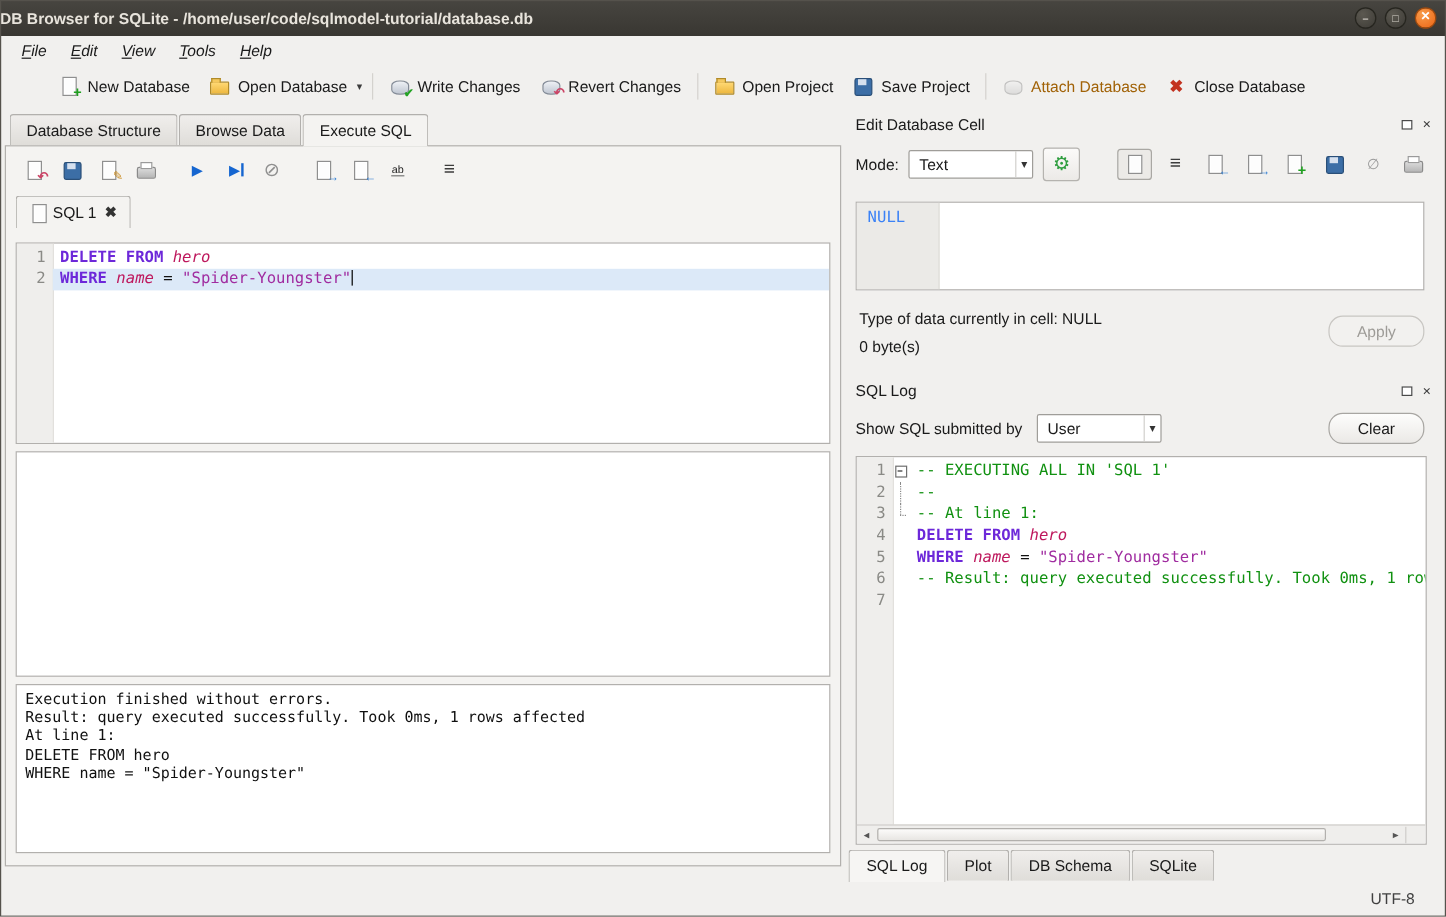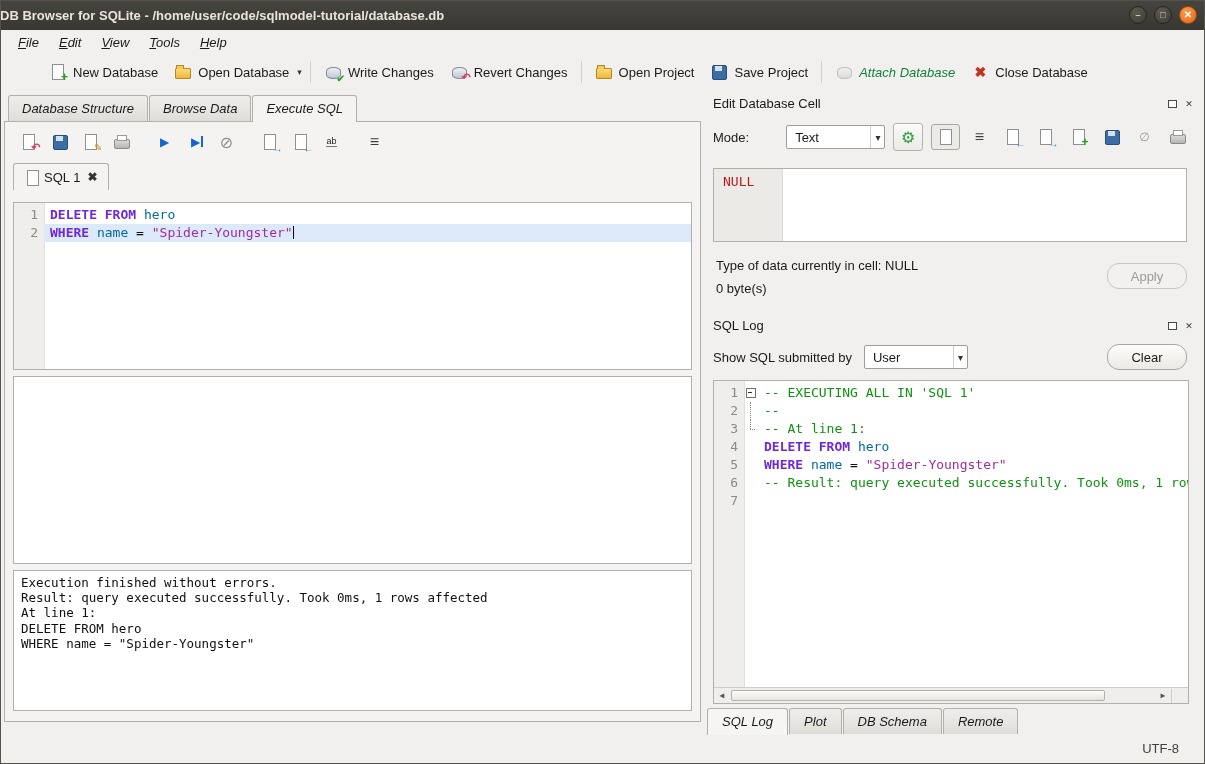--- a/index.html
+++ b/index.html
@@ -23,21 +23,21 @@
   .wbtn.close{background:radial-gradient(circle at 35% 30%,#f89c4b,#ec6414);border-color:#9c4a10;color:#fff;font-weight:bold;font-size:10px;}
 
   
   #menubar{position:absolute;left:0;top:31px;right:0;height:23px;display:flex;align-items:center;padding-left:8px;}
   .menu-item{display:inline-block;padding:3px 10px;font-style:italic;}
   .menu-item::first-letter{text-decoration:underline;}
 
   
   #toolbar{position:absolute;left:0;top:54px;right:0;height:36px;display:flex;align-items:center;padding-left:5px;margin-left:36px;}
   .tb-btn{display:flex;align-items:center;gap:6px;padding:4px 8px;border-radius:3px;}
-  .tb-btn.disabled{color:#15803d;font-style:italic;}
+  .tb-btn.disabled{color:#a16207;}
   .tb-btn.disabled .icon{opacity:.45;filter:grayscale(1);}
   .tb-sep{width:1px;height:22px;background:#d4d2ce;margin:0 5px;}
   .dd-caret{font-size:9px;color:#3c3c3c;padding:6px 3px;margin-left:-3px;}
 
   
   .icon{display:inline-flex;width:18px;height:18px;align-items:center;justify-content:center;position:relative;flex:0 0 auto;}
   .i-page::before{content:"";position:absolute;left:3px;top:1px;width:10px;height:14px;background:#fdfdfd;border:1px solid #8f8f8f;box-shadow:inset 0 0 0 1px #fff;}
   .i-db::before{content:"";position:absolute;left:2px;top:4px;width:13px;height:10px;background:linear-gradient(#eef1f5,#c0c7d2);border:1px solid #828a96;border-radius:7px/4px;}
   .i-folder::before{content:"";position:absolute;left:1px;top:5px;width:14px;height:9px;background:linear-gradient(#ffd873,#edb73e);border:1px solid #b08a28;border-radius:1px;}
   .i-folder::after{content:"";position:absolute;left:2px;top:2px;width:6px;height:3px;background:#f5c95e;border:1px solid #b08a28;border-bottom:none;}
@@ -61,21 +61,21 @@
   .b-right::after{content:"→";position:absolute;right:-4px;bottom:-3px;color:#2a7ad2;font-size:10px;font-weight:bold;}
   .b-left::after{content:"←";position:absolute;right:-4px;bottom:-3px;color:#2a7ad2;font-size:10px;font-weight:bold;}
 
   .ibtn{width:27px;height:24px;display:flex;align-items:center;justify-content:center;border-radius:3px;}
   .ibtn.framed{border:1px solid #a9a7a3;background:#eceae7;}
 
   
   #left{position:absolute;left:4px;top:93px;width:697px;height:629px;}
   .main-tabs{display:flex;align-items:flex-end;height:28px;padding-left:4px;position:relative;z-index:2;}
   .tab{border:1px solid #b2b0ad;border-bottom:none;background:linear-gradient(#f0eeec,#dfddd9);
-    padding:5px 13px 5px;border-radius:3px 3px 0 0;margin-right:1px;white-space:nowrap;font-style:italic;}
+    padding:5px 13px 5px;border-radius:3px 3px 0 0;margin-right:1px;white-space:nowrap;}
   .tab.active{background:#f4f3f1;margin-bottom:-1px;padding-bottom:6px;}
   .left-frame{position:absolute;left:0;top:28px;right:0;bottom:0;border:1px solid #b2b0ad;background:#f4f3f1;}
 
   .sqlbar{display:flex;align-items:center;height:36px;padding:2px 10px 0;gap:4px;}
   .sql-gap{width:8px;}
 
   .sqltabs{display:flex;align-items:flex-end;height:30px;padding-left:8px;}
   .stab{display:flex;align-items:center;gap:6px;border:1px solid #b2b0ad;border-bottom:none;background:#f4f3f1;
     border-radius:3px 3px 0 0;padding:5px 10px;}
   .stab-close{font-weight:bold;font-size:12px;color:#333;padding:0 1px;}
@@ -88,21 +88,21 @@
   .gutter-num{flex:0 0 30px;box-sizing:border-box;text-align:right;padding-right:6px;color:#8a8a86;}
   .fold{flex:0 0 14px;position:relative;}
   .fold.box::before{content:"";position:absolute;left:2px;top:4px;width:8px;height:8px;border:1px solid #6f6f6f;background:#fff;}
   .fold.box::after{content:"";position:absolute;left:4px;top:8px;width:4px;height:1px;background:#333;}
   .fold.pipe::before{content:"";position:absolute;left:6px;top:0;bottom:0;width:0;border-left:1px dotted #8a8a8a;}
   .fold.end::before{content:"";position:absolute;left:6px;top:0;height:9px;width:0;border-left:1px dotted #8a8a8a;}
   .fold.end::after{content:"";position:absolute;left:6px;top:9px;width:5px;height:0;border-top:1px dotted #8a8a8a;}
   .code-text{flex:1;padding-left:6px;white-space:pre;overflow:hidden;}
   .code-row.hl .code-text{background:#dce9f8;}
   .tok.kw{color:#6d28d9;font-weight:bold;}
-  .tok.id{color:#0369a1;}
+  .tok.id{color:#be185d;font-style:italic;}
   .tok.str{color:#a02ca0;}
   .tok.c{color:#119111;}
   .tok.pl{color:#111;}
   .caret{display:inline-block;width:1px;height:13px;background:#000;vertical-align:-2px;}
 
   .grid-area{position:absolute;left:8px;right:8px;top:254px;height:186px;border:1px solid #b2b0ad;background:#fff;}
   .output-area{position:absolute;left:8px;right:8px;top:448px;bottom:10px;border:1px solid #b2b0ad;background:#fff;overflow:hidden;}
   .output-area pre{margin:0;padding:4px 7px;font-family:"DejaVu Sans Mono",monospace;font-size:12.5px;line-height:15.2px;color:#101010;}
 
   
@@ -112,28 +112,28 @@
   .mini{width:12px;height:12px;display:flex;align-items:center;justify-content:center;}
   .mini-restore::before{content:"";width:7px;height:6px;border:1px solid #4a4a4a;background:#fff;display:block;}
   .mini-close::before{content:"✕";font-size:9px;color:#3c3c3c;}
 
   #cell-head{position:absolute;left:6px;right:2px;top:6px;gap:24px;}
   #mode-row{position:absolute;left:6px;right:8px;top:32px;height:30px;display:flex;align-items:center;gap:8px;}
   .combo{display:inline-flex;align-items:center;background:#fff;border:1px solid #9f9d99;border-radius:2px;height:24px;
     padding-left:8px;box-sizing:border-box;}
   .combo .arrow{border-left:1px solid #d2d0cc;margin-left:auto;padding:0 4px;height:100%;display:flex;align-items:center;}
   .combo .arrow::before{content:"▾";font-size:10px;color:#333;}
-  #mode-combo{width:104px;margin-left:29px;}
+  #mode-combo{width:104px;}
   .gear-btn{width:29px;height:26px;border:1px solid #b5b3af;border-radius:3px;background:linear-gradient(#fbfaf9,#eceae7);
     display:flex;align-items:center;justify-content:center;}
   .cell-icons{margin-left:auto;display:flex;align-items:center;gap:6px;}
 
   #cell-box{position:absolute;left:6px;right:12px;top:78px;height:72px;border:1px solid #b2b0ad;background:#fff;}
   #cell-null-strip{position:absolute;left:0;top:0;bottom:0;width:68px;background:#ebeae7;border-right:1px solid #dedcd8;}
-  #cell-null-text{position:absolute;left:9px;top:5px;color:#b91c1c;}
+  #cell-null-text{position:absolute;left:9px;top:5px;color:#3b82f6;}
 
   #type-info{position:absolute;left:9px;top:168px;}
   #size-info{position:absolute;left:9px;top:191px;}
   .btn{display:flex;align-items:center;justify-content:center;background:linear-gradient(#fdfdfc,#ebe9e6);
     border:1px solid #a8a6a2;border-radius:12px;height:26px;box-sizing:border-box;}
   .btn.disabled{color:#9d9b97;background:#f2f1ef;border-color:#c8c6c2;}
   #apply-btn{position:absolute;right:12px;top:173px;width:80px;}
 
   #log-head{position:absolute;left:6px;right:2px;top:228px;}
   #filter-row{position:absolute;left:6px;right:12px;top:252px;height:30px;display:flex;align-items:center;}
@@ -419,18 +419,18 @@
       </div>
       <div class="sc-btn">▶</div>
       <div class="sc-corner"></div>
     </div>
   </div>
 
   <div id="bottom-tabs">
     <div class="tab active">SQL Log</div>
     <div class="tab">Plot</div>
     <div class="tab">DB Schema</div>
-    <div class="tab">Remote</div>
+    <div class="tab">SQLite</div>
   </div>
 
 </div>
 
 <div id="status-enc">UTF-8</div>
 
 </body></html>

